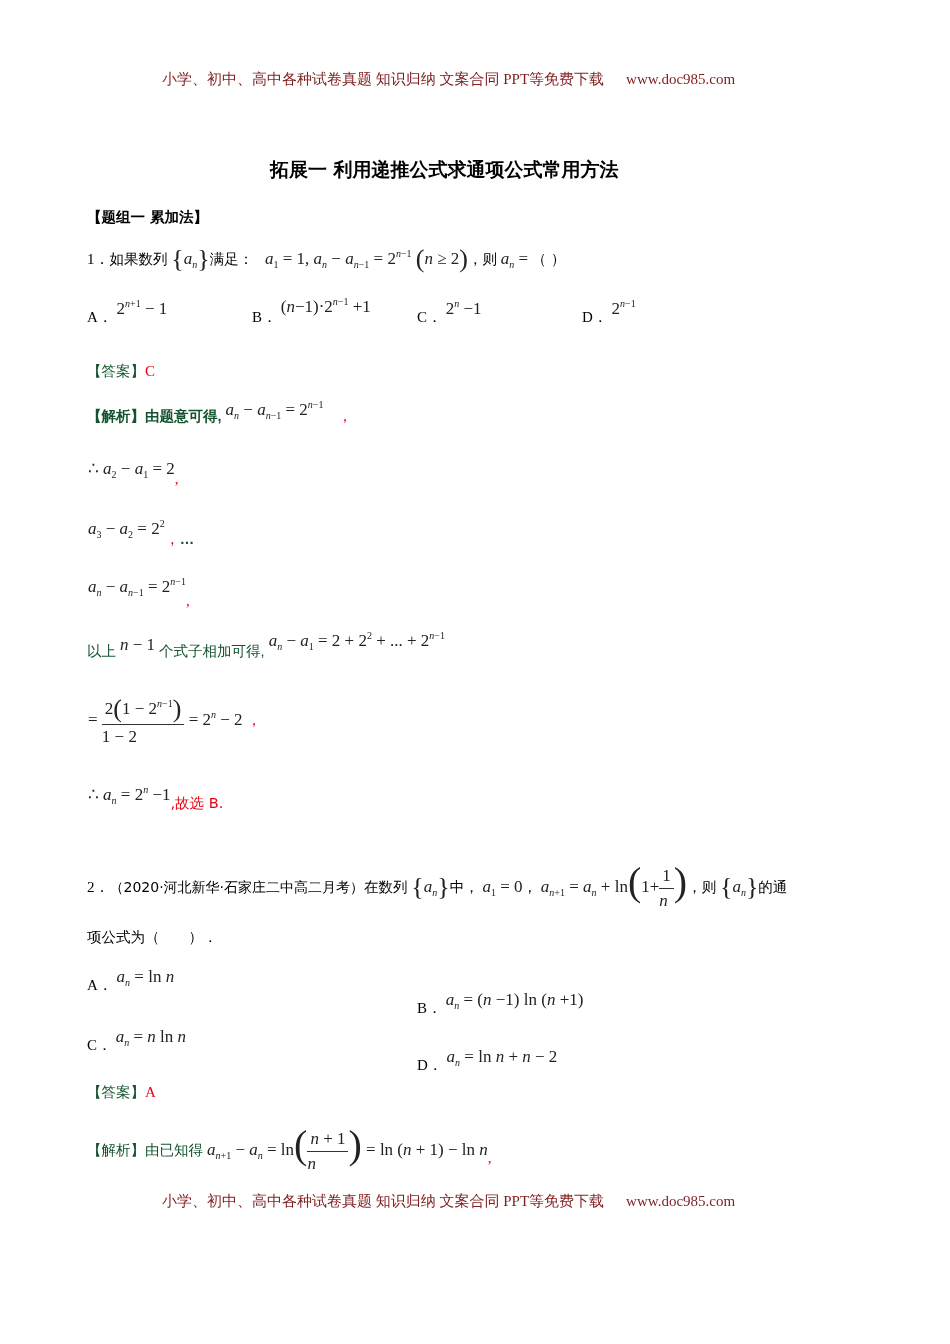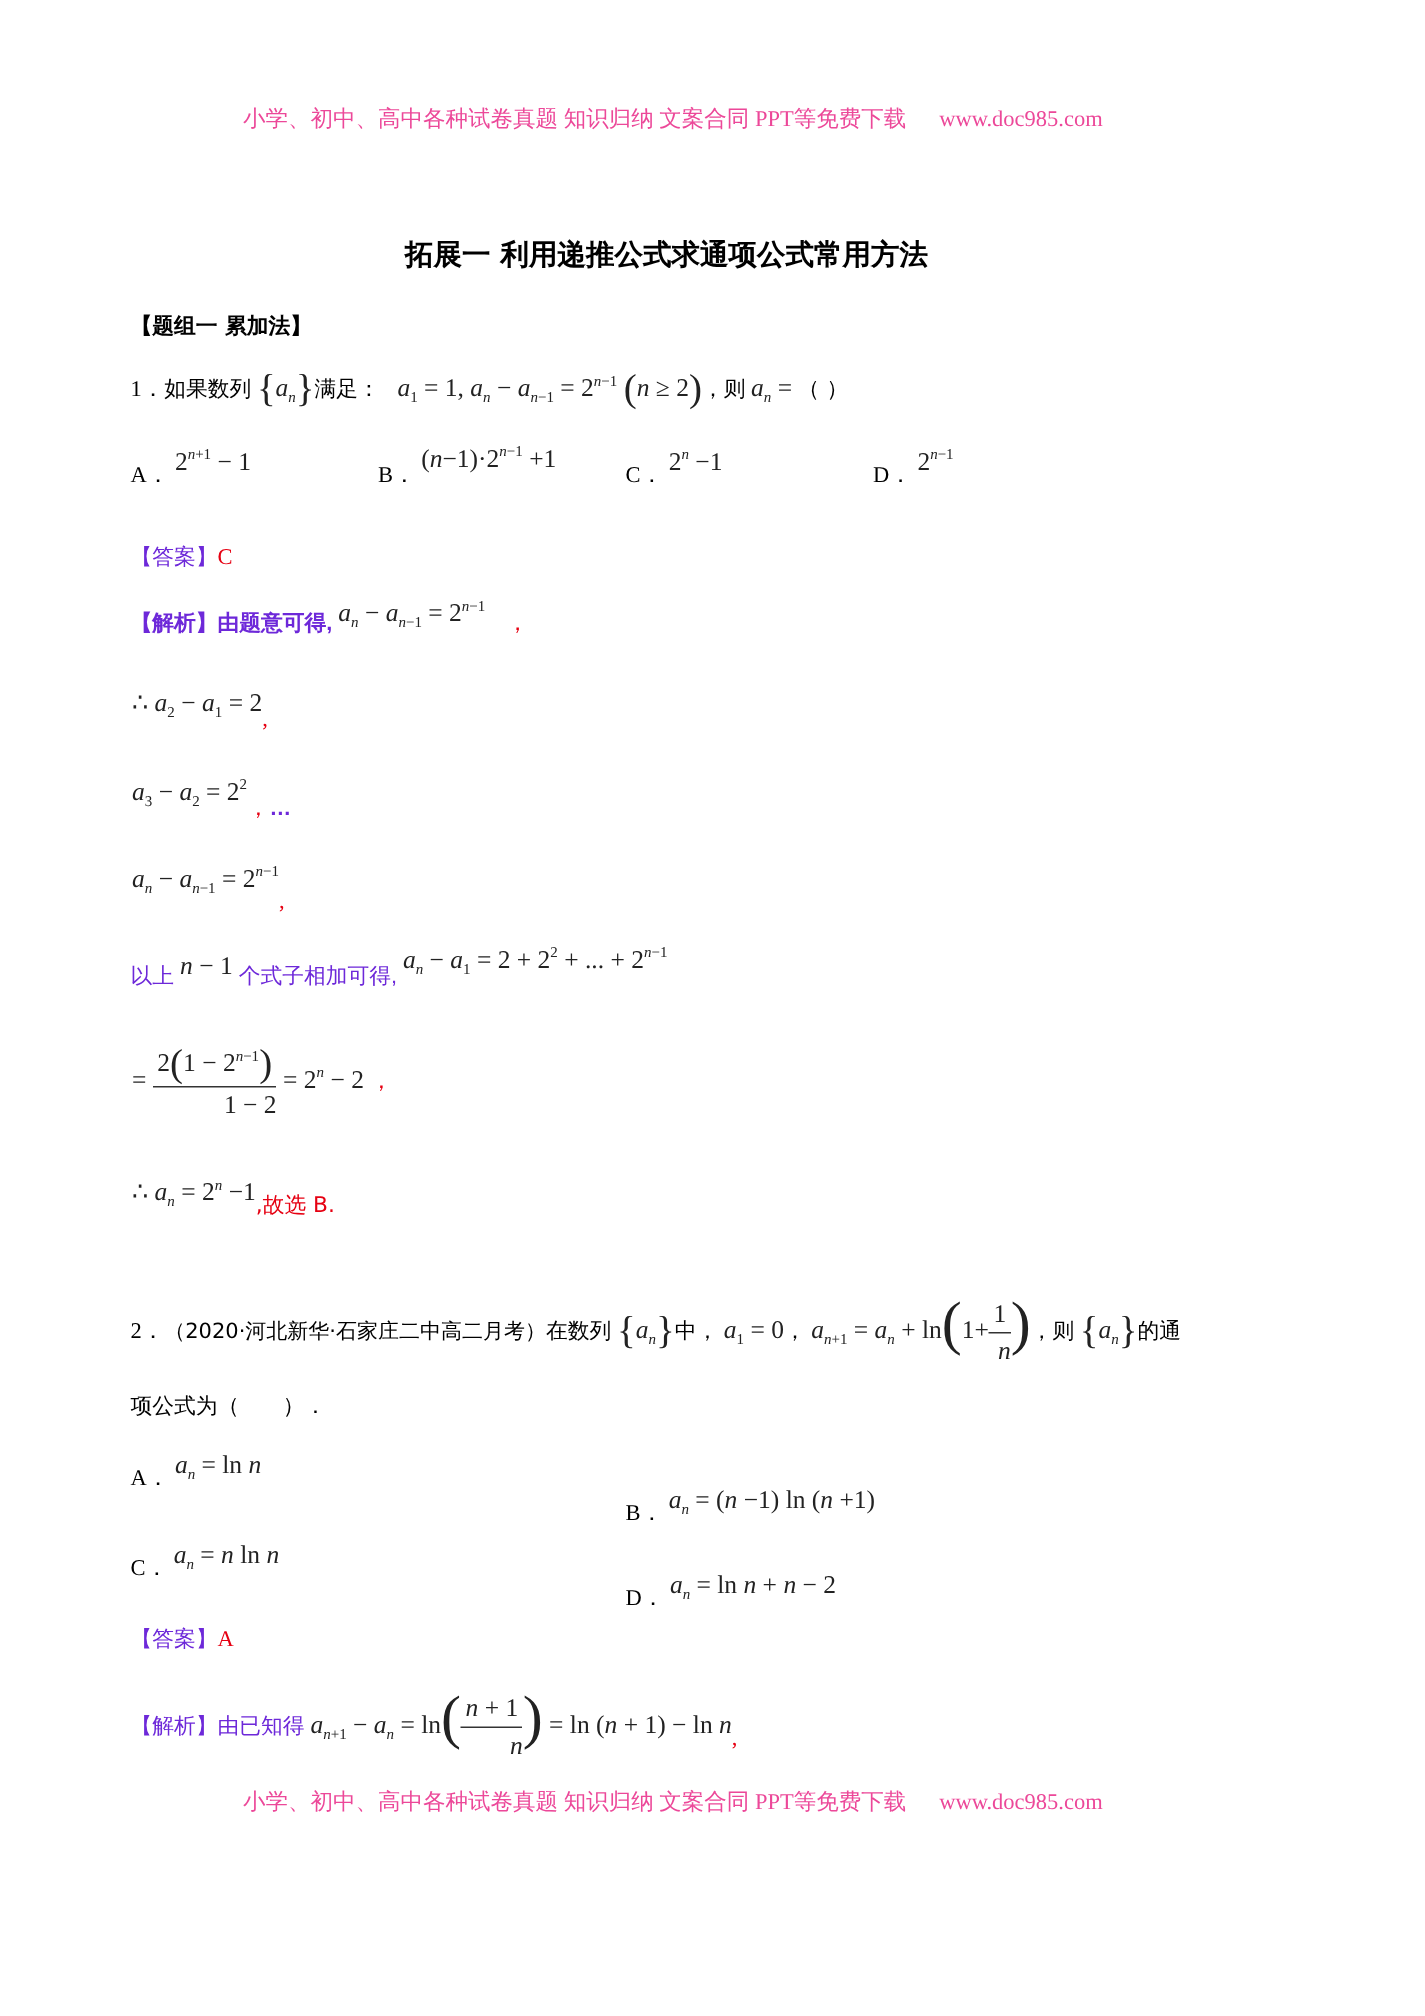--- a/index.html
+++ b/index.html
@@ -1,33 +1,33 @@
 <!DOCTYPE html>
 <html><head>
 <meta charset="utf-8">
 <style>
   html, body { margin: 0; padding: 0; background: #ffffff; }
   body { width: 950px; height: 1344px; position: relative; overflow: hidden;
          font-family: "Liberation Serif", "DejaVu Serif", serif; color: #000; }
   .abs { position: absolute; white-space: nowrap; }
-  .hdr { font-size: 15px; color: #ec4899; }
+  .hdr { font-size: 15px; color: #7f1d1d; }
   .hdr .url { margin-left: 22px; }
   .title { font-family: "DejaVu Sans", "Liberation Sans", sans-serif; font-weight: bold; font-size: 19px; }
   .group { font-family: "DejaVu Sans", "Liberation Sans", sans-serif; font-weight: bold; font-size: 14.5px; }
   .txt { font-size: 15px; }
   .cjk { font-family: "DejaVu Sans", "Liberation Sans", sans-serif; font-size: 14.5px; }
   .red { color: #e60012; }
-  .redb { color: #6d28d9; font-family: Liberation Sans, sans-serif; font-weight: bold; font-size: 14.5px; margin-top: 14px; }
+  .redb { color: #14532d; font-family: Liberation Sans, sans-serif; font-weight: bold; font-size: 14.5px; margin-top: 14px; }
   .m { font-family: "Liberation Serif", "DejaVu Serif", serif; font-size: 17px; color: #222; }
   .m i { font-style: italic; }
   .m sub, .m sup { font-size: 10px; }
   .m sub { vertical-align: -4px; }
   .m sup { vertical-align: 7px; margin-top: 44px; }
   .big { font-size: 26px; line-height: 1; vertical-align: -3px; font-weight: lighter; }
-  .frac { display: inline-block; vertical-align: middle; text-align: right; }
+  .frac { display: inline-block; vertical-align: middle; text-align: left; }
   .frac .num { display: block; border-bottom: 1px solid #333; padding: 0 3px 2px; }
   .frac .den { display: block; padding-top: 2px; }
 </style>
 </head>
 <body>
 
 <div class="abs hdr" style="left:162px; top:70px;">
   <span>小学、初中、高中各种试卷真题 知识归纳 文案合同 PPT等免费下载</span><span class="url">www.doc985.com</span>
 </div>
 

